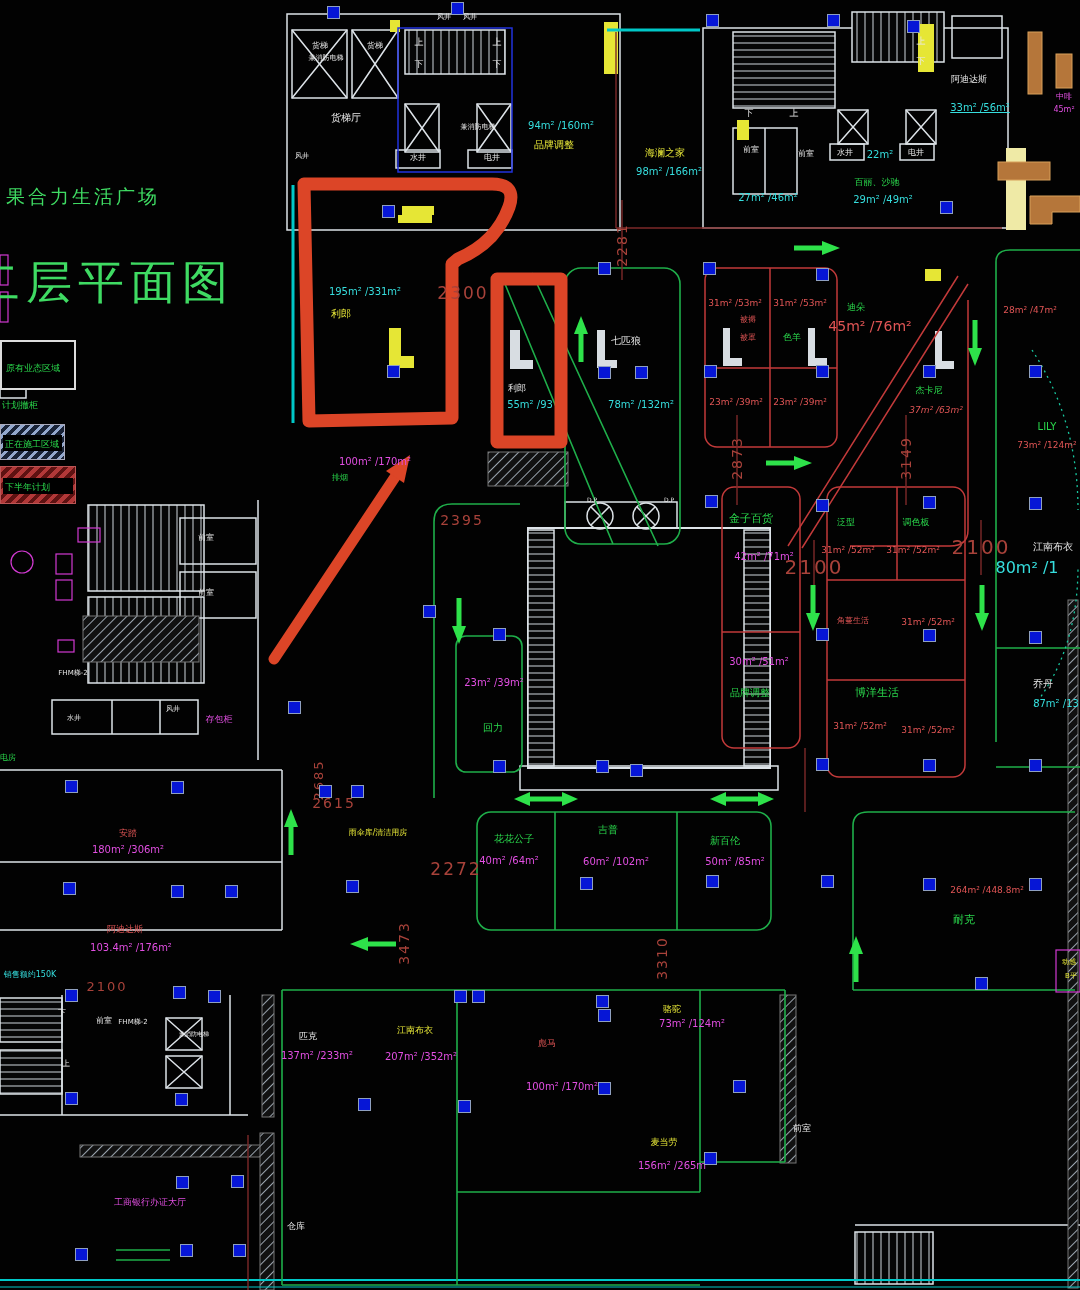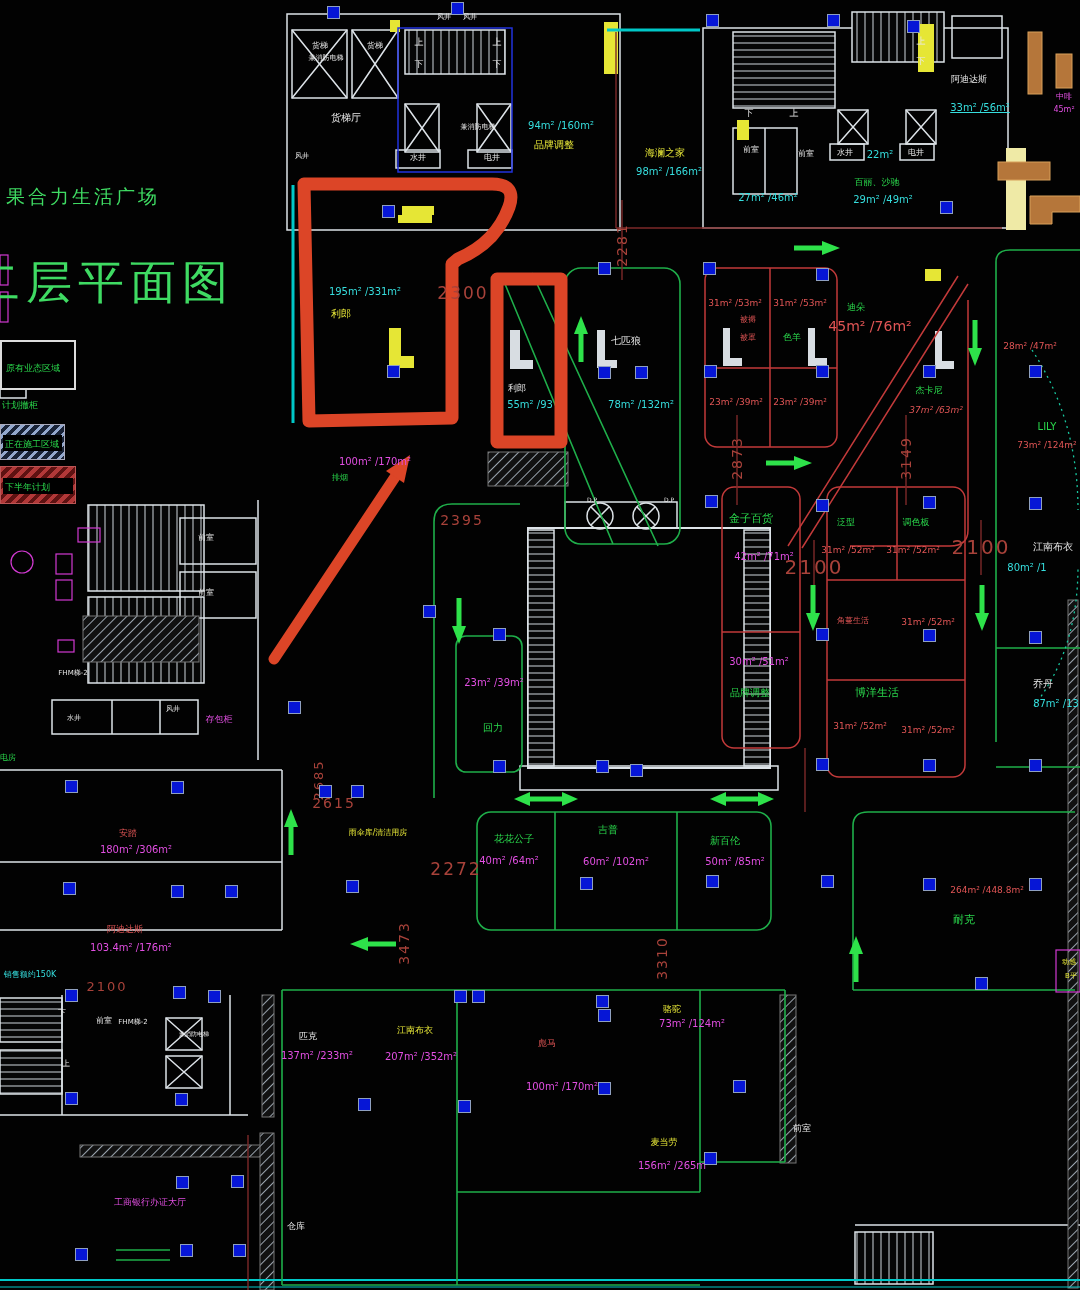--- a/index.html
+++ b/index.html
@@ -313,49 +313,49 @@
       <span class="lbl c" style="left: 561px; top: 126px; font-size: 10px;">94m² /160m²</span>
       <span class="lbl c" style="left: 669px; top: 172px; font-size: 10px;">98m² /166m²</span>
       <span class="lbl c" style="left: 768px; top: 198px; font-size: 10px;">27m² /46m²</span>
       <span class="lbl c" style="left: 880px; top: 155px; font-size: 10px;">22m²</span>
       <span class="lbl c" style="left: 883px; top: 200px; font-size: 10px;">29m² /49m²</span>
       <span class="lbl c" style="left: 980px; top: 108px; font-size: 10px; text-decoration: underline;">33m² /56m²</span>
       <span class="lbl c" style="left: 365px; top: 292px; font-size: 10px;">195m² /331m²</span>
       <span class="lbl c" style="left: 530px; top: 405px; font-size: 10px;">55m² /93</span>
       <span class="lbl c" style="left: 641px; top: 405px; font-size: 10px;">78m² /132m²</span>
       <span class="lbl c" style="left: 1056px; top: 704px; font-size: 10px;">87m² /13</span>
-      <span class="lbl c" style="left: 1027px; top: 568px; font-size: 10px; text-align: center;">80m² /1</span>
+      <span class="lbl c" style="left: 1027px; top: 568px; font-size: 16px; text-align: center;">80m² /1</span>
       <span class="lbl c" style="left: 30px; top: 975px; font-size: 8px;">销售额约150K</span>
       <span class="lbl m" style="left: 375px; top: 462px; font-size: 10px;">100m² /170m²</span>
       <span class="lbl m" style="left: 1064px; top: 97px; font-size: 8px;">中啡</span>
       <span class="lbl m" style="left: 1064px; top: 110px; font-size: 8px;">45m²</span>
       <span class="lbl m" style="left: 764px; top: 557px; font-size: 10px;">42m² /71m²</span>
       <span class="lbl m" style="left: 494px; top: 683px; font-size: 10px;">23m² /39m²</span>
       <span class="lbl m" style="left: 759px; top: 662px; font-size: 10px;">30m² /51m²</span>
-      <span class="lbl m" style="left: 136px; top: 850px; font-size: 10px;">180m² /306m²</span>
+      <span class="lbl m" style="left: 128px; top: 850px; font-size: 10px;">180m² /306m²</span>
       <span class="lbl m" style="left: 131px; top: 948px; font-size: 10px;">103.4m² /176m²</span>
       <span class="lbl m" style="left: 150px; top: 1202px; font-size: 9px;">工商银行办证大厅</span>
       <span class="lbl m" style="left: 219px; top: 719px; font-size: 9px;">存包柜</span>
       <span class="lbl m" style="left: 317px; top: 1056px; font-size: 10px;">137m² /233m²</span>
       <span class="lbl m" style="left: 421px; top: 1057px; font-size: 10px;">207m² /352m²</span>
       <span class="lbl m" style="left: 562px; top: 1087px; font-size: 10px;">100m² /170m²</span>
       <span class="lbl m" style="left: 692px; top: 1024px; font-size: 10px;">73m² /124m²</span>
       <span class="lbl m" style="left: 674px; top: 1166px; font-size: 10px;">156m² /265m²</span>
       <span class="lbl m" style="left: 509px; top: 861px; font-size: 10px;">40m² /64m²</span>
       <span class="lbl m" style="left: 616px; top: 862px; font-size: 10px;">60m² /102m²</span>
       <span class="lbl m" style="left: 735px; top: 862px; font-size: 10px;">50m² /85m²</span>
       <span class="lbl r" style="left: 735px; top: 303px; font-size: 9px;">31m² /53m²</span>
       <span class="lbl r" style="left: 800px; top: 303px; font-size: 9px;">31m² /53m²</span>
       <span class="lbl r" style="left: 748px; top: 320px; font-size: 8px;">被褥</span>
       <span class="lbl r" style="left: 748px; top: 338px; font-size: 8px;">被罩</span>
       <span class="lbl r" style="left: 870px; top: 326px; font-size: 14px;">45m² /76m²</span>
       <span class="lbl r" style="left: 736px; top: 402px; font-size: 9px;">23m² /39m²</span>
       <span class="lbl r" style="left: 800px; top: 402px; font-size: 9px;">23m² /39m²</span>
       <span class="lbl r" style="left: 936px; top: 410px; font-size: 9px; font-style: italic;">37m² /63m²</span>
-      <span class="lbl r" style="left: 1030px; top: 310px; font-size: 9px; margin-top: 36px;">28m² /47m²</span>
+      <span class="lbl r" style="left: 1030px; top: 310px; font-size: 9px;">28m² /47m²</span>
       <span class="lbl r" style="left: 1047px; top: 445px; font-size: 9px;">73m² /124m²</span>
       <span class="lbl r" style="left: 848px; top: 550px; font-size: 9px;">31m² /52m²</span>
       <span class="lbl r" style="left: 913px; top: 550px; font-size: 9px;">31m² /52m²</span>
       <span class="lbl r" style="left: 853px; top: 621px; font-size: 8px;">角蔓生活</span>
       <span class="lbl r" style="left: 928px; top: 622px; font-size: 9px;">31m² /52m²</span>
       <span class="lbl r" style="left: 860px; top: 726px; font-size: 9px;">31m² /52m²</span>
       <span class="lbl r" style="left: 928px; top: 730px; font-size: 9px;">31m² /52m²</span>
       <span class="lbl r" style="left: 987px; top: 890px; font-size: 9px;">264m² /448.8m²</span>
       <span class="lbl r" style="left: 128px; top: 833px; font-size: 9px;">安踏</span>
       <span class="lbl r" style="left: 125px; top: 929px; font-size: 9px;">阿迪达斯</span>

